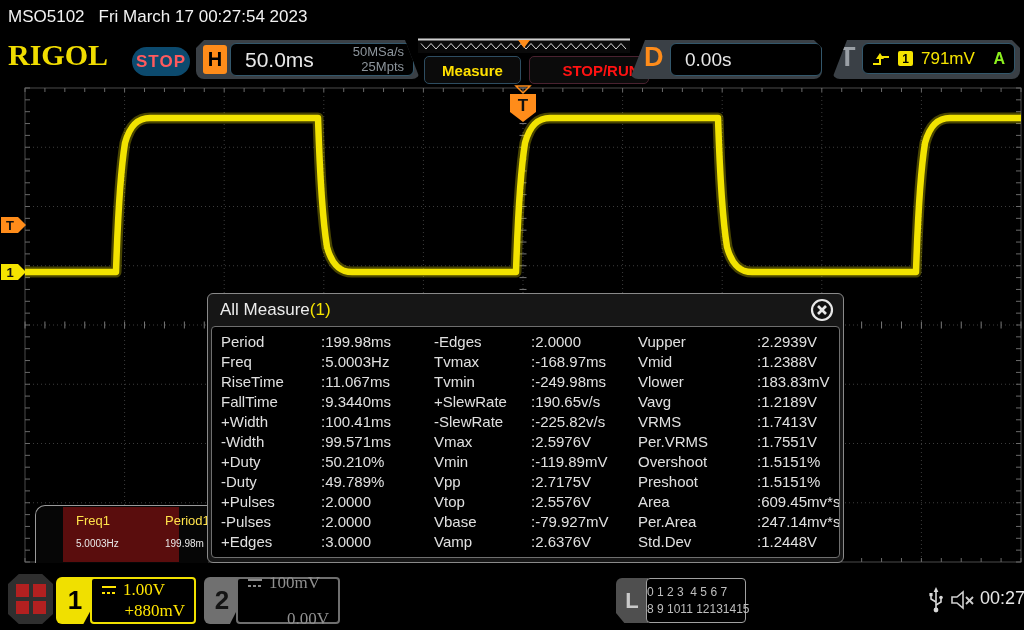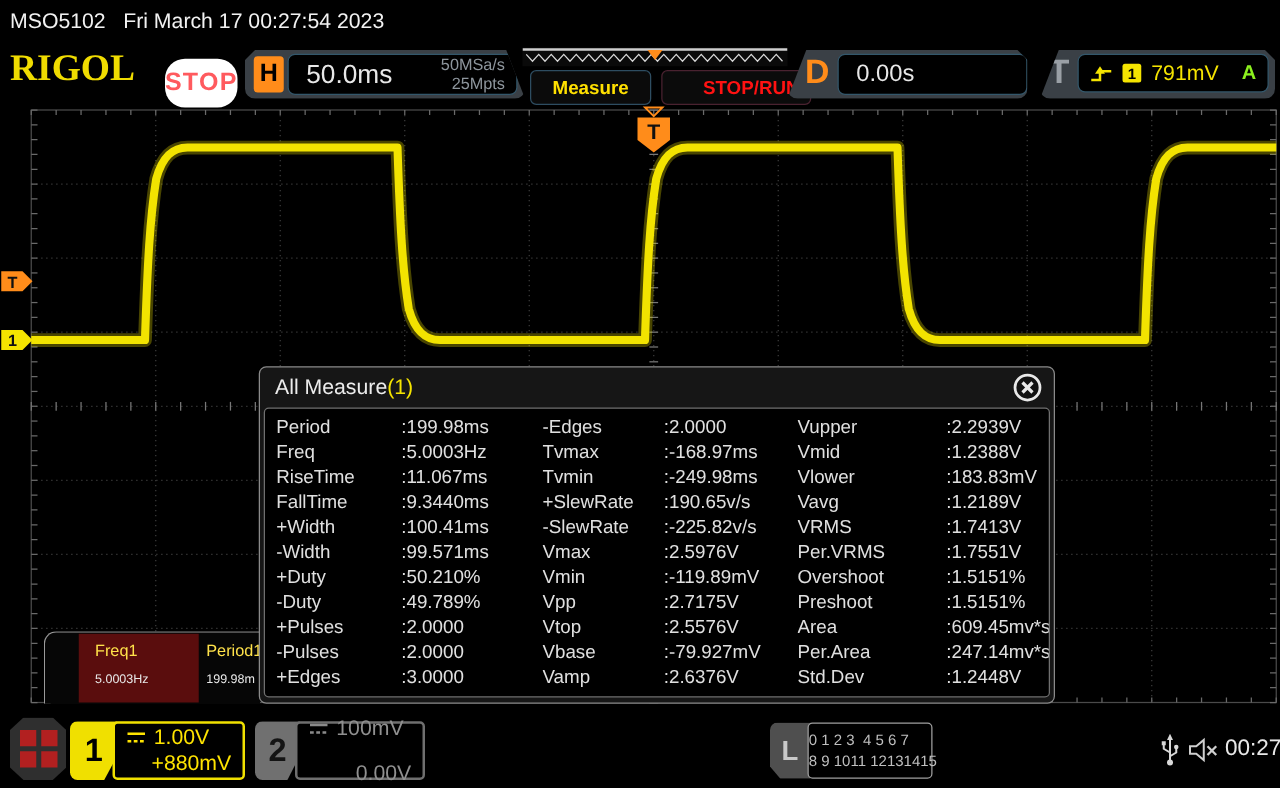--- a/index.html
+++ b/index.html
@@ -7,23 +7,23 @@
           font-family:"Liberation Sans",sans-serif;-webkit-font-smoothing:antialiased;}
   .abs{position:absolute;}
 
   
   .titlebar{left:8px;top:7px;color:#f2f2f2;font-size:17px;}
   .titlebar .model{margin-right:14px;}
 
   
   .logo{left:8px;top:38px;color:#f0dc00;font-family:"Liberation Serif",serif;
         font-weight:900;font-size:30px;letter-spacing:0px;}
-  .stop-pill{left:132px;top:47px;width:58px;height:39px;background:#ffffff;border-radius:16px;
+  .stop-pill{left:132px;top:47px;width:58px;height:29px;background:#0c4a6e;border-radius:16px;
         display:flex;align-items:center;justify-content:center;color:#ff5a5e;font-weight:bold;
-        font-size:20px;letter-spacing:1px;}
+        font-size:17px;letter-spacing:1px;}
   .gpanel{background:#3a4046;}
   .hbox{left:196px;top:40px;width:224px;height:39px;border-radius:8px;
         clip-path:polygon(8px 0,calc(100% - 15px) 0,100% 100%,0 100%,0 8px);}
   .h-badge{left:7px;top:5px;width:24px;height:29px;background:#ff8c1a;color:#000;
         font-weight:bold;font-size:20px;display:flex;align-items:center;justify-content:center;border-radius:3px;}
   .inner-box{background:#000;border:1px solid #33576b;border-radius:6px;}
   .h-inner{left:34px;top:3px;width:182px;height:31px;display:flex;align-items:center;}
   .timebase{color:#e8e8e8;font-size:21px;padding-left:14px;}
   .rates{margin-left:auto;text-align:right;padding-right:9px;color:#8d959c;font-size:13px;line-height:1.12;}
   .posbar{left:418px;top:38px;width:212px;height:15px;background:#0a0a0a;}
@@ -45,21 +45,21 @@
   .trig-level{color:#f5e400;font-size:17px;}
   .trig-mode{margin-left:auto;color:#8cf01e;font-size:16px;font-weight:bold;}
 
   
   .wavesvg{left:0;top:82px;z-index:1;}
 
   
   .measure-bar{left:35px;top:505px;width:172px;height:57px;background:#060606;z-index:2;
         border-top:1px solid #9a9a9a;border-left:1px solid #9a9a9a;border-radius:10px 0 0 0;}
   .mb-item{position:absolute;top:1px;height:55px;}
-  .mb-freq{left:27px;width:96px;background:#5a0d0d;}
+  .mb-freq{left:27px;width:116px;background:#5a0d0d;}
   .mb-period{left:123px;width:84px;}
   .mb-label{position:absolute;left:13px;top:6px;color:#ffe24a;font-size:13px;}
   .mb-value{position:absolute;left:13px;top:31px;color:#e8e8e8;font-size:10px;}
   .mb-period .mb-label,.mb-period .mb-value{left:6px;}
 
   
   .popup{left:207px;top:293px;width:637px;height:270px;background:#161616;border:1px solid #8a8a8a;
         border-radius:6px;z-index:3;box-sizing:border-box;}
   .popup-title{position:absolute;left:12px;top:6px;font-size:17px;color:#ececec;}
   .popup-title .suffix{color:#f5e400;}
@@ -75,21 +75,21 @@
         clip-path:polygon(24% 0,76% 0,100% 20%,100% 80%,76% 100%,24% 100%,0 80%,0 20%);
         display:flex;align-items:center;justify-content:center;}
   .menu-grid{display:grid;grid-template-columns:13px 13px;grid-template-rows:13px 13px;gap:4px;}
   .menu-grid i{background:#b22020;}
   .ch-tab{top:577px;height:47px;display:flex;align-items:center;justify-content:center;
         font-weight:bold;font-size:26px;border-radius:6px 0 0 6px;
         clip-path:polygon(0 0,100% 0,100% 58%,72% 100%,0 100%,0 0);}
   .ch1-tab{left:56px;width:38px;background:#f0e000;color:#000;}
   .ch2-tab{left:204px;width:36px;background:#707070;color:#141414;}
   .ch-box{top:577px;height:47px;background:#000;border-radius:4px;box-sizing:border-box;
-        display:flex;flex-direction:column;justify-content:center;gap:1px;padding:2px 9px 2px 8px;}
+        display:flex;flex-direction:column;justify-content:center;gap:1px;padding:2px 9px 2px 8px;font-family:Liberation Serif, serif;}
   .ch1-box{left:90px;width:106px;border:2px solid #f0e000;color:#ffe400;}
   .ch2-box{left:236px;width:104px;border:2px solid #6f6f6f;color:#909090;gap:16px;}
   .ch-row1{display:flex;align-items:center;gap:5px;font-size:17px;}
   .ch-row2{text-align:right;font-size:17px;}
   .la-tab{left:616px;top:578px;width:32px;height:45px;background:#4f4f4f;color:#c9c9c9;
         display:flex;align-items:center;justify-content:center;font-weight:bold;font-size:22px;
         border-radius:6px 0 0 6px;clip-path:polygon(0 0,100% 0,100% 100%,26% 100%,0 78%);}
   .la-box{left:646px;top:578px;width:100px;height:45px;background:#000;border:1px solid #a0a0a0;
         border-radius:4px;box-sizing:border-box;display:flex;flex-direction:column;
         align-items:flex-start;justify-content:center;}

